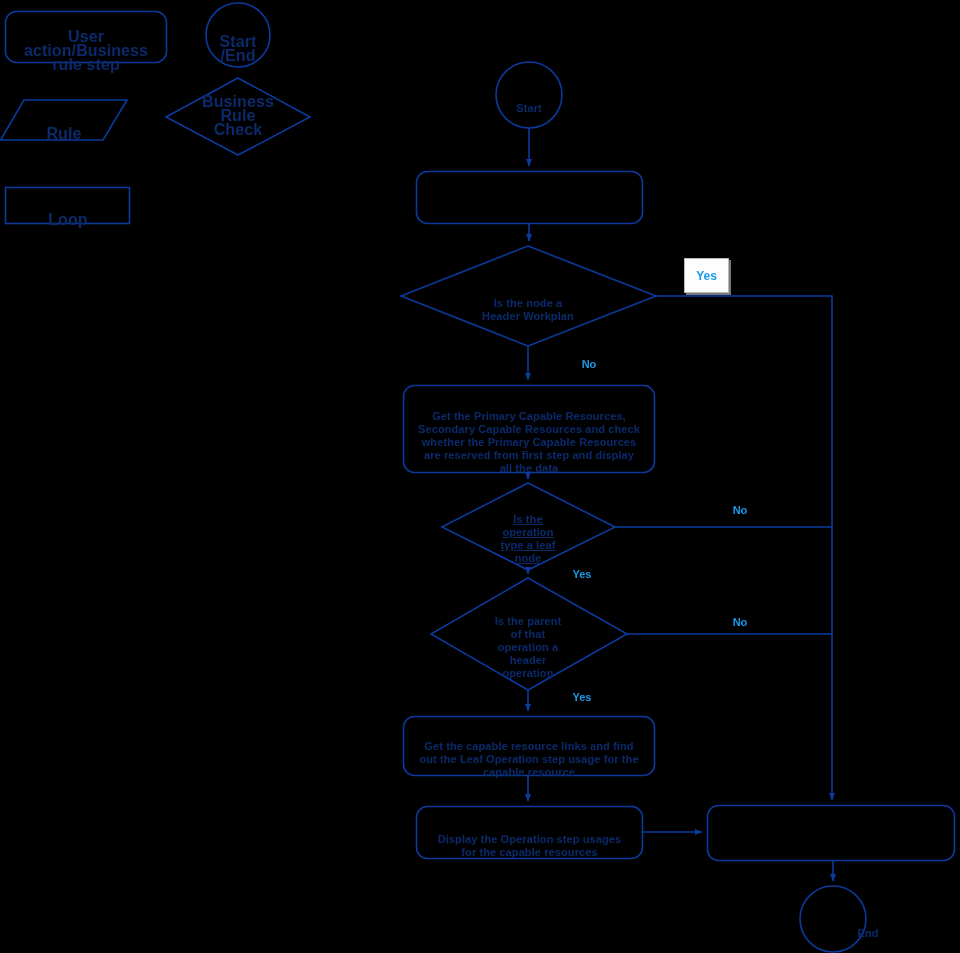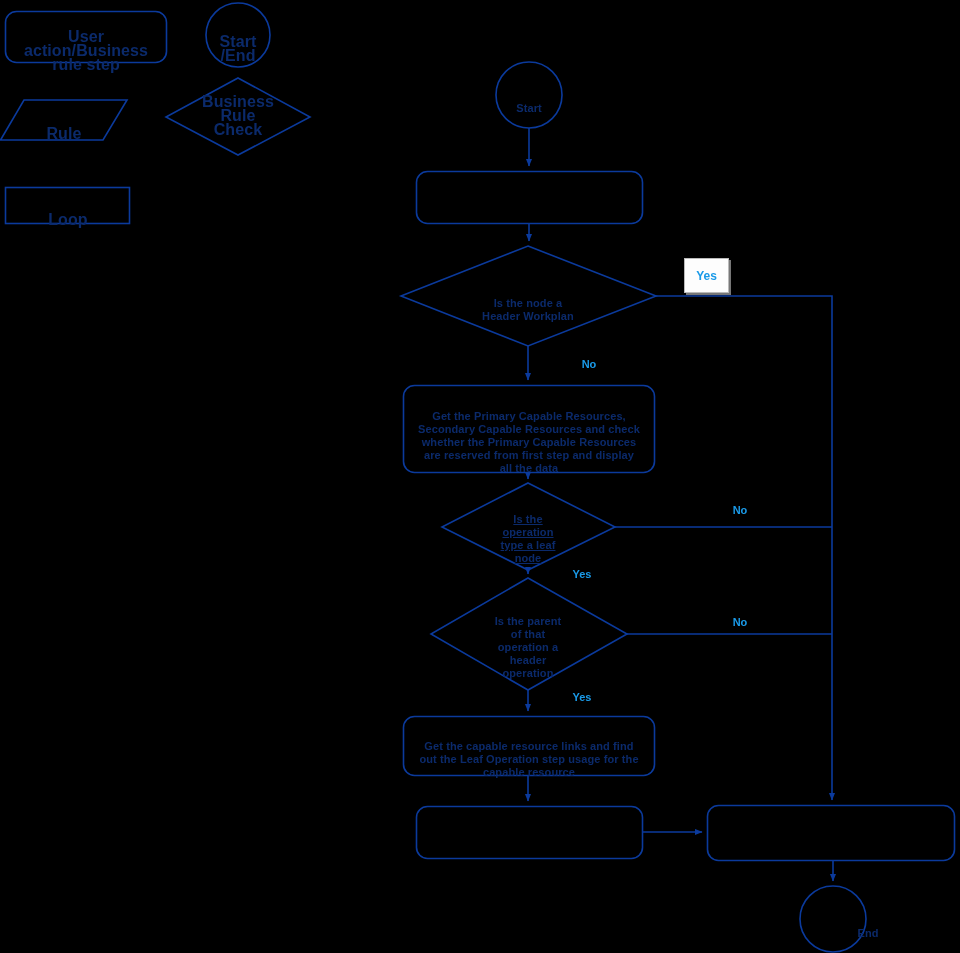--- a/index.html
+++ b/index.html
@@ -196,20 +196,24 @@
 header
 operation</span>
   </div>
 
   <div class="shape-text" style="left:408px; top:720px; width:242px; height:52px;">
     <span class="txtwrap">Get the capable resource links and find
 out the Leaf Operation step usage for the
 capable resource</span>
   </div>
 
+  <div class="shape-text" style="left:420px; top:810px; width:219px; height:45px;">
+    <span class="txtwrap">Display the Operation step usages
+for the capable resources</span>
+  </div>
 
 
   <div class="shape-text" style="left:836px; top:912px; width:64px; height:16px;">
     <span class="txtwrap">End</span>
   </div>
 
   <div class="yes-callout" style="left:684px; top:258px; width:43px; height:33px;">
     <span>Yes</span>
   </div>
 

